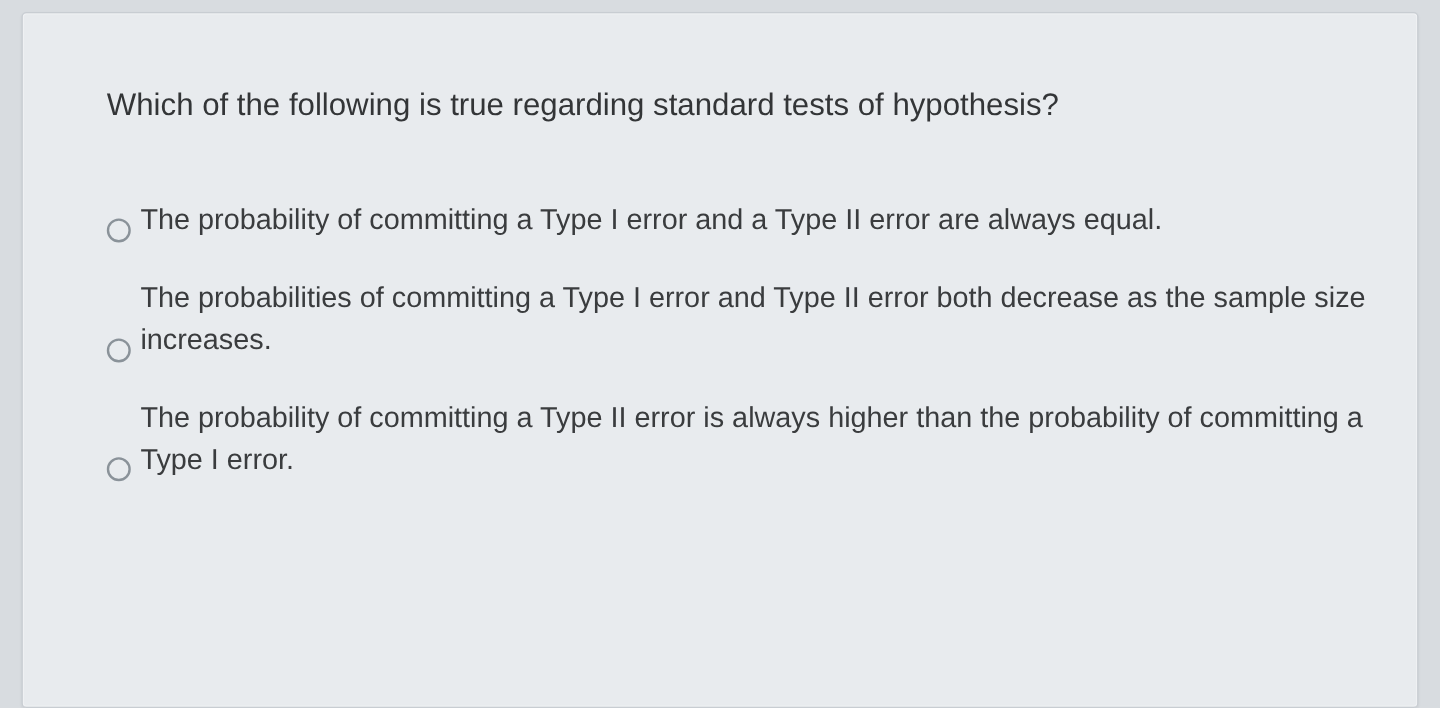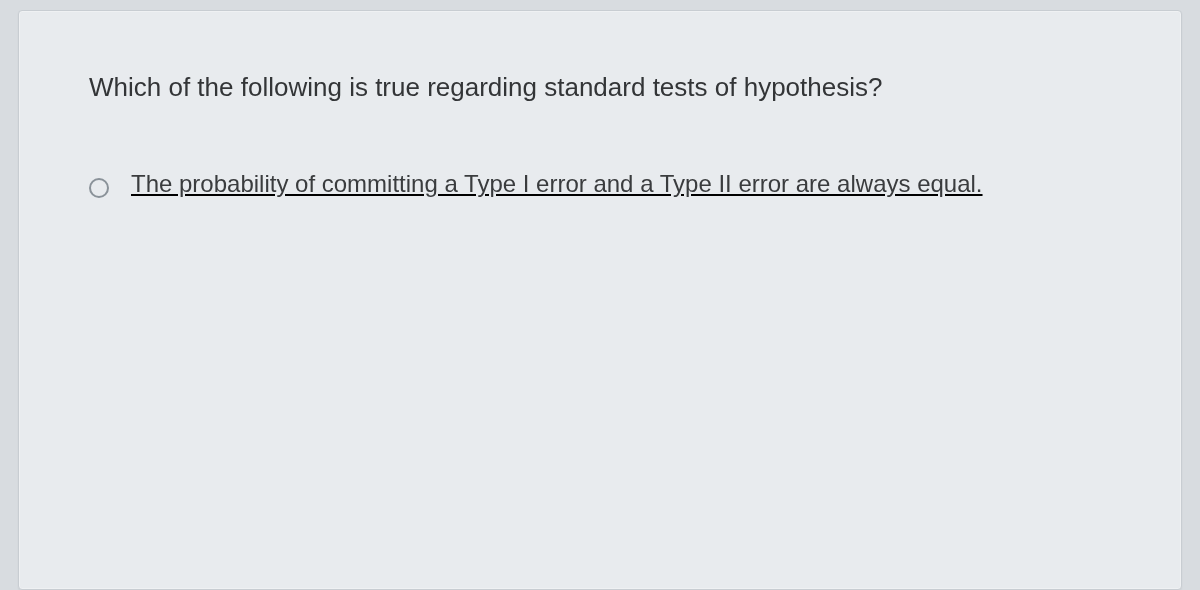--- a/index.html
+++ b/index.html
@@ -35,23 +35,22 @@
       margin-bottom: 62px;
       line-height: 1.4;
     }
     .options {
       display: flex;
       flex-direction: column;
       gap: 30px;
     }
     .option-row {
       display: flex;
-      align-items: center;
-      gap: 22px;
-      text-decoration: underline;
+      align-items: flex-end;
+      gap: 8px;
     }
     .radio {
       flex-shrink: 0;
       width: 20px;
       height: 20px;
       border: 2px solid #8a9299;
       border-radius: 50%;
       background: transparent;
       margin-top: 6px;
       cursor: pointer;
@@ -71,17 +70,25 @@
   <div class="card">
     <div class="question-text">Which of the following is true regarding standard tests of hypothesis?</div>
     <div class="options">
 
       <div class="option-row">
         <div class="radio"></div>
         <div class="option-label">The probability of committing a Type I error and a Type II error are always equal.</div>
       </div>
 
 
+      <div class="option-row">
+        <div class="radio"></div>
+        <div class="option-label">The probabilities of committing a Type I error and Type II error both decrease as the sample size increases.</div>
+      </div>
 
+      <div class="option-row">
+        <div class="radio"></div>
+        <div class="option-label">The probability of committing a Type II error is always higher than the probability of committing a Type I error.</div>
+      </div>
 
     </div>
   </div>
 </div>
 
 </body></html>

